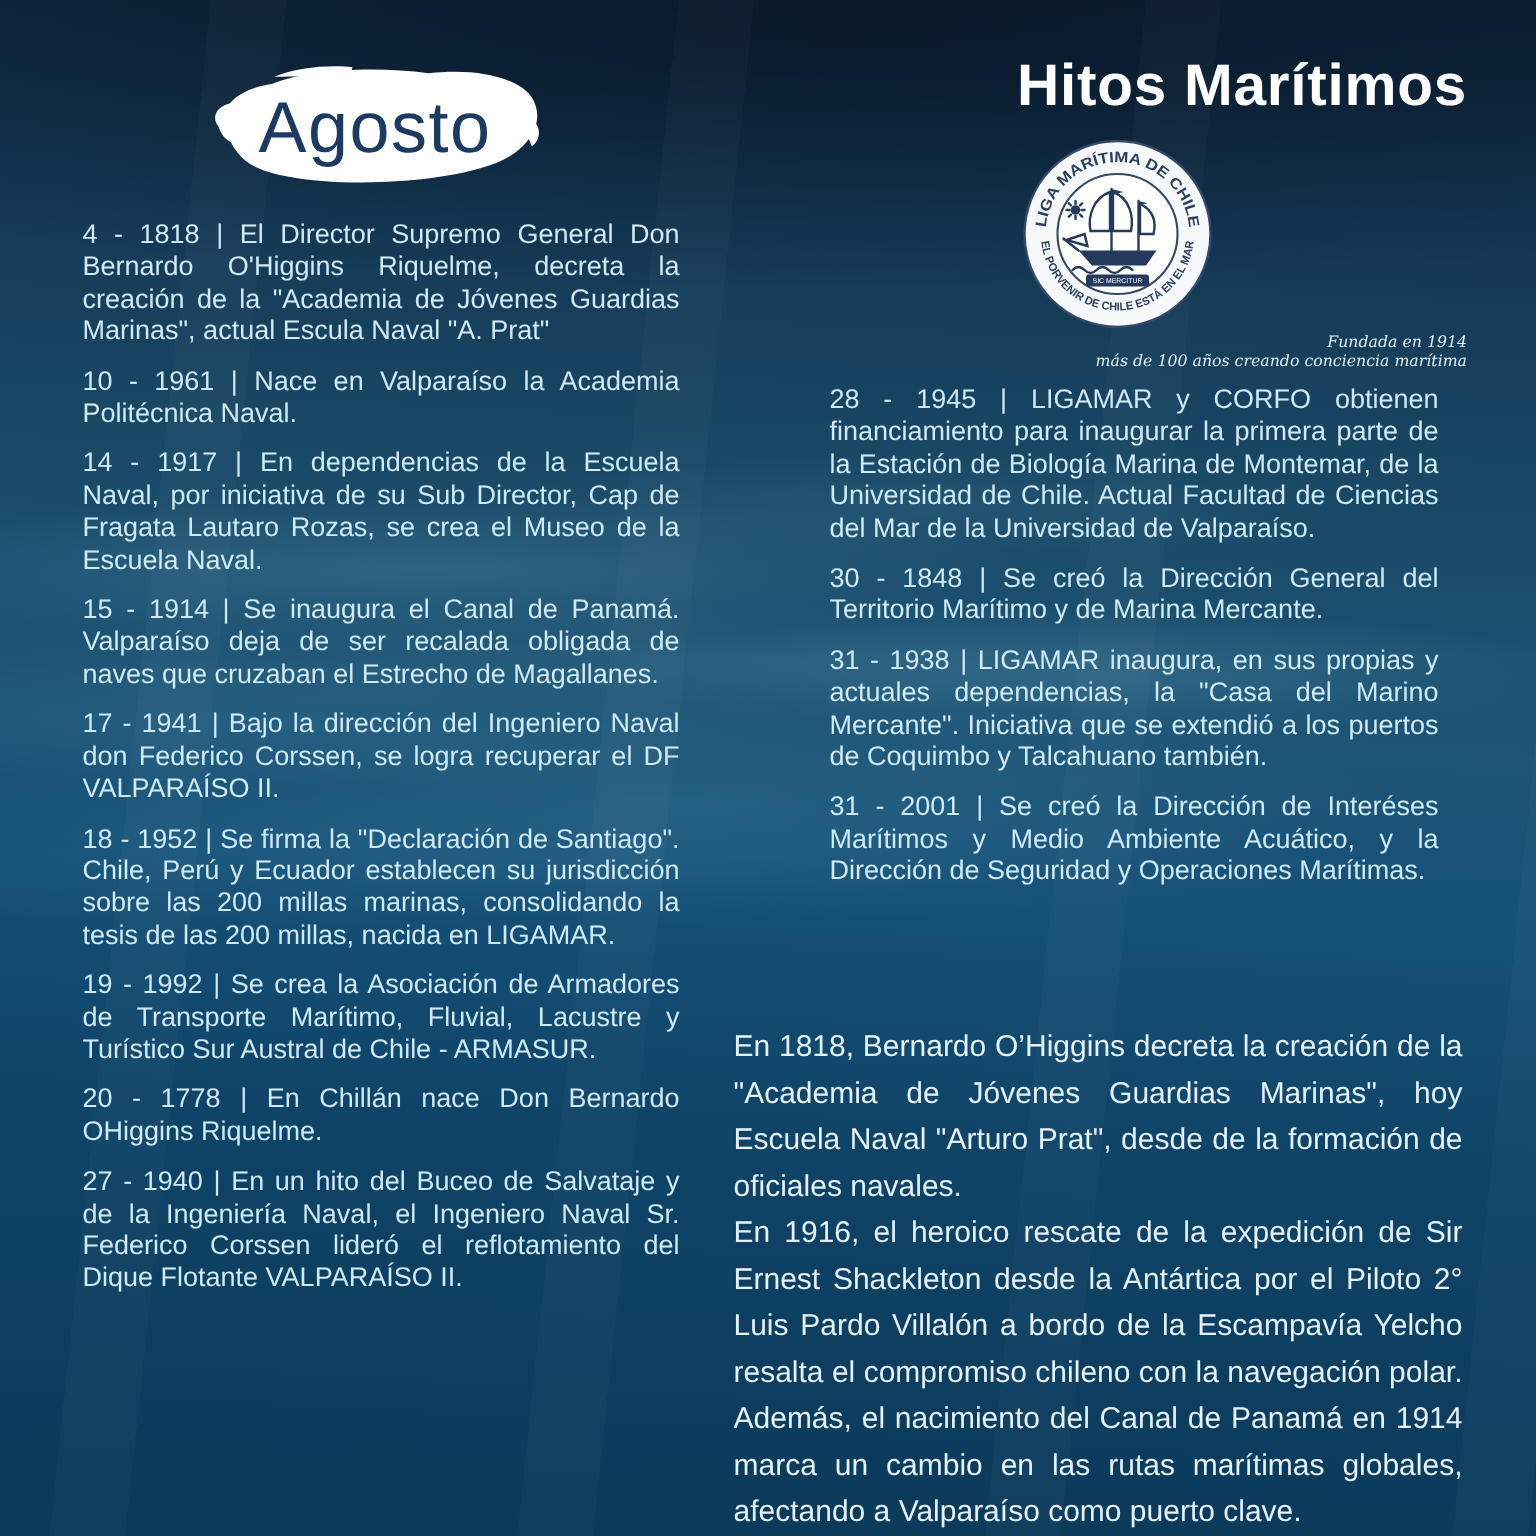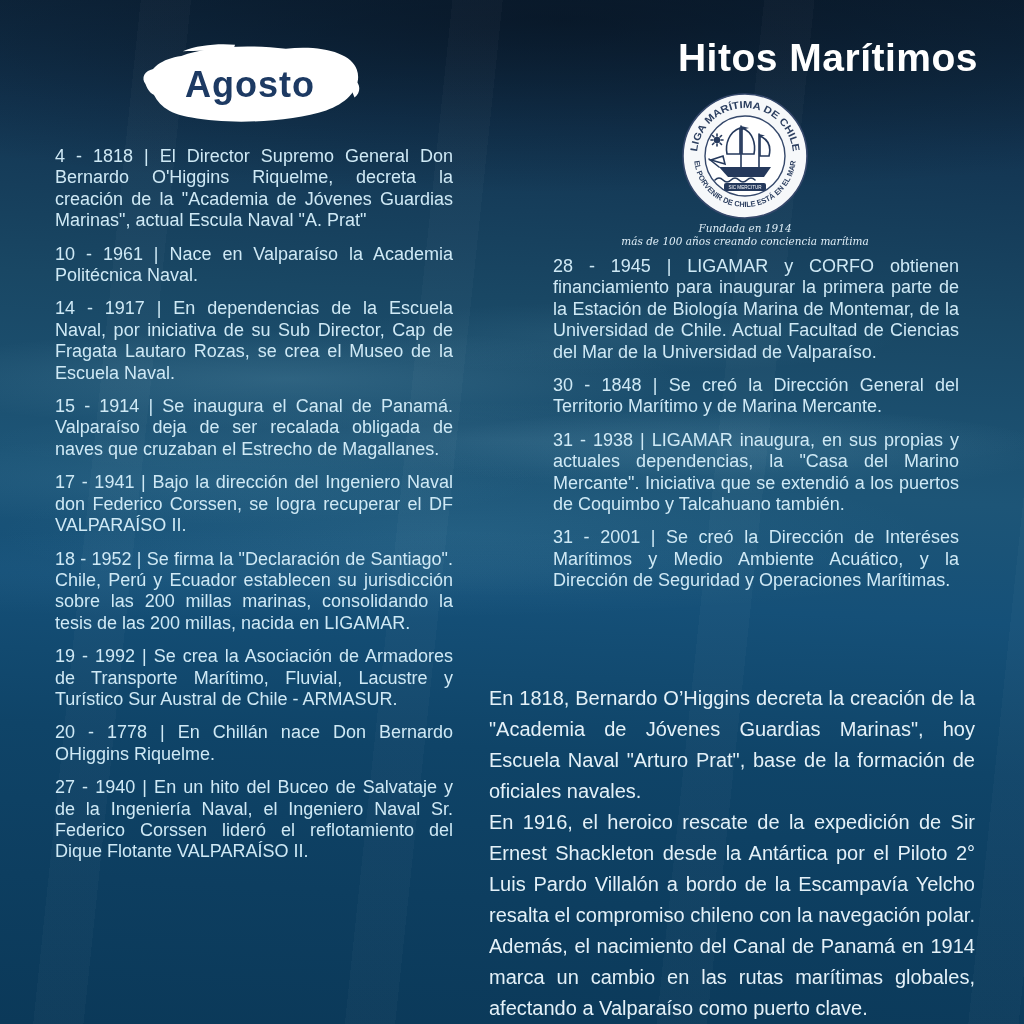--- a/index.html
+++ b/index.html
@@ -17,27 +17,27 @@
   .page::before{content:"";position:absolute;inset:0;pointer-events:none;
     background:
       repeating-linear-gradient(96deg, transparent 0 140px, rgba(255,255,255,0.022) 140px 190px, transparent 190px 310px),
       radial-gradient(70% 5% at 50% 43%, rgba(180,225,240,0.08), transparent 75%),
       radial-gradient(80% 6% at 30% 56%, rgba(160,215,235,0.06), transparent 75%);
   }
   
   .brush-wrap{position:absolute;left:138px;top:40px;width:224px;height:88px;}
   .brush-wrap svg{position:absolute;inset:0;width:100%;height:100%;}
   .month-label{position:absolute;inset:0;display:flex;align-items:center;justify-content:center;
-    font-size:36px;font-weight:bold;color:#1d3a63;letter-spacing:1px;padding-top:2px;}
+    font-size:48px;font-weight:normal;color:#1d3a63;letter-spacing:1px;padding-top:2px;}
   
   .main-title{position:absolute;left:512px;top:36px;width:466px;text-align:right;
     font-size:39px;font-weight:bold;color:#ffffff;letter-spacing:0.5px;}
   .logo-wrap{position:absolute;left:681px;top:92px;width:128px;height:128px;}
   .logo-wrap svg{width:128px;height:128px;display:block;}
-  .logo-tagline{position:absolute;left:512px;top:222px;width:466px;text-align:center;
+  .logo-tagline{position:absolute;left:512px;top:222px;width:466px;text-align:right;
     font-family:"DejaVu Serif",serif;font-style:italic;color:#dfeef7;font-size:10.5px;line-height:13px;}
   
   .col-left{position:absolute;left:55px;top:146px;width:398px;}
   .col-right{position:absolute;left:553px;top:256px;width:406px;}
   .entry{margin:0 0 12px 0;text-align:justify;font-size:18px;line-height:21.4px;color:#cfe9f5;}
   .summary{position:absolute;left:489px;top:683px;width:486px;color:#e4f1f8;}
   .summary p{margin:0;text-align:justify;font-size:20px;line-height:31px;}
   .seal-ring-text{fill:#2c3f60;font-family:"Liberation Sans",sans-serif;font-weight:bold;}
   .seal-ink{stroke:#25395c;fill:none;stroke-width:1.6;stroke-linecap:round;}
   .seal-fill{fill:#25395c;}
@@ -120,17 +120,17 @@
   </div>
 
   <div class="col-right">
     <p class="entry">28 - 1945 | LIGAMAR y CORFO obtienen financiamiento para inaugurar la primera parte de la Estación de Biología Marina de Montemar, de la Universidad de Chile. Actual Facultad de Ciencias del Mar de la Universidad de Valparaíso.</p>
     <p class="entry">30 - 1848 | Se creó la Dirección General del Territorio Marítimo y de Marina Mercante.</p>
     <p class="entry">31 - 1938 | LIGAMAR inaugura, en sus propias y actuales dependencias, la "Casa del Marino Mercante". Iniciativa que se extendió a los puertos de Coquimbo y Talcahuano también.</p>
     <p class="entry">31 - 2001 | Se creó la Dirección de Interéses Marítimos y Medio Ambiente Acuático, y la Dirección de Seguridad y Operaciones Marítimas.</p>
   </div>
 
   <div class="summary">
-    <p>En 1818, Bernardo O’Higgins decreta la creación de la "Academia de Jóvenes Guardias Marinas", hoy Escuela Naval "Arturo Prat", base de la formación de oficiales navales.</p>
+    <p>En 1818, Bernardo O’Higgins decreta la creación de la "Academia de Jóvenes Guardias Marinas", hoy Escuela Naval "Arturo Prat", desde de la formación de oficiales navales.</p>
     <p>En 1916, el heroico rescate de la expedición de Sir Ernest Shackleton desde la Antártica por el Piloto 2° Luis Pardo Villalón a bordo de la Escampavía Yelcho resalta el compromiso chileno con la navegación polar. Además, el nacimiento del Canal de Panamá en 1914 marca un cambio en las rutas marítimas globales, afectando a Valparaíso como puerto clave.</p>
   </div>
 
 </div>
 
 </body></html>

